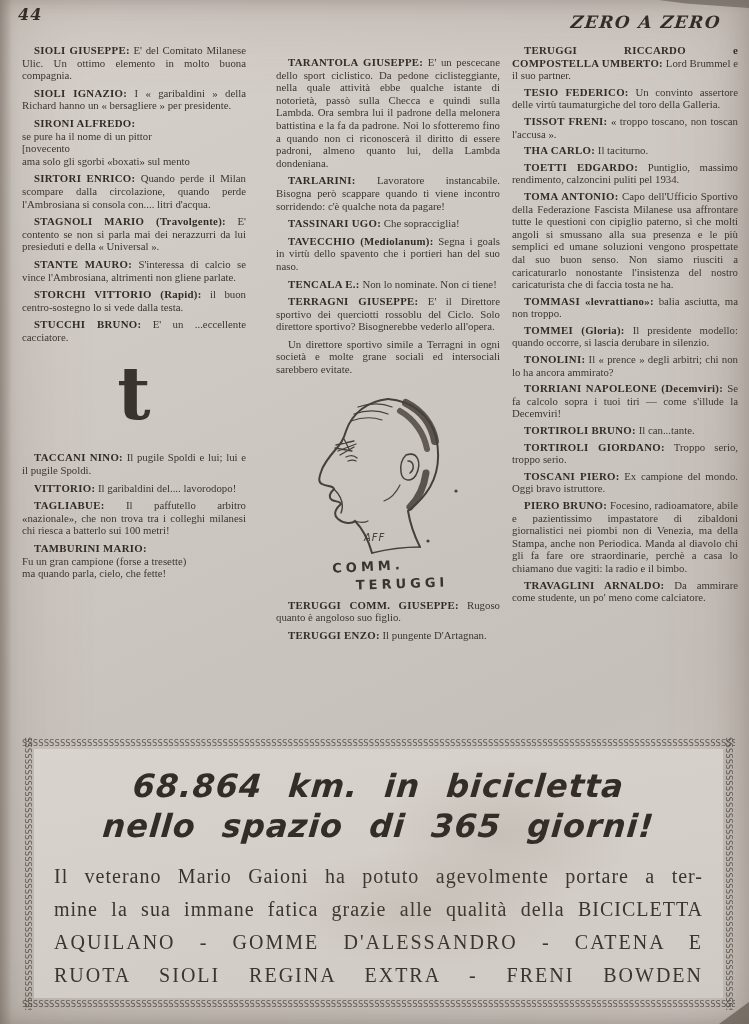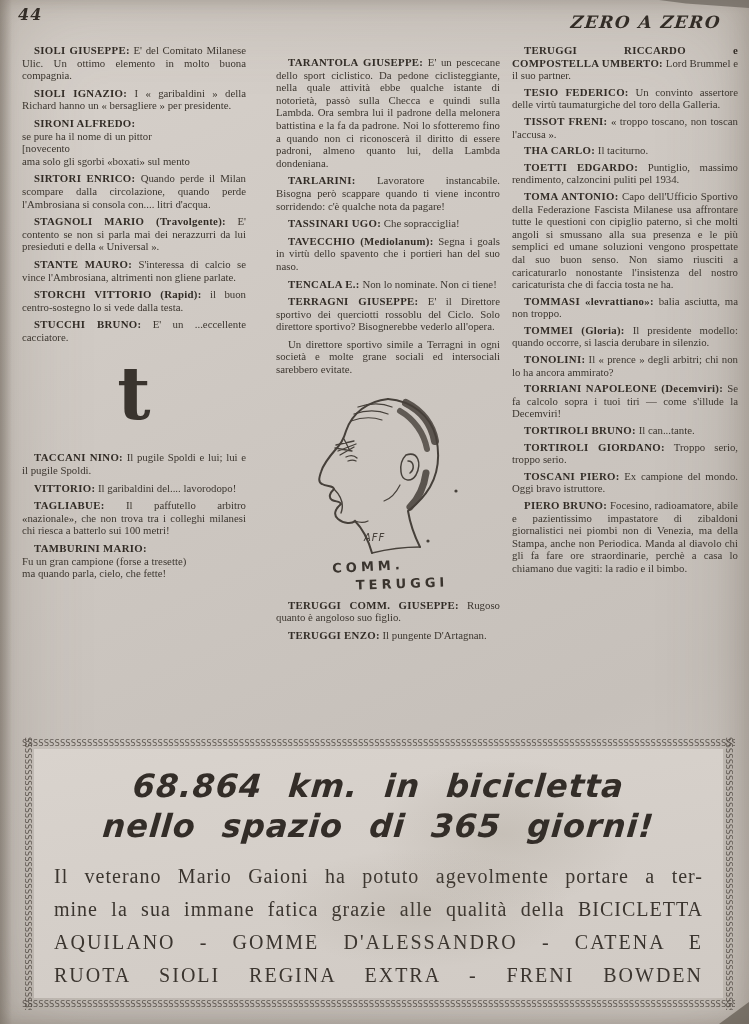--- a/index.html
+++ b/index.html
@@ -147,20 +147,21 @@
     <p class="entry"><span class="nm">TOETTI EDGARDO:</span> <span>Puntiglio, massimo rendimento, calzoncini puliti pel 1934.</span></p>
     <p class="entry"><span class="nm">TOMA ANTONIO:</span> <span>Capo dell'Ufficio Sportivo della Federazione Fascista Milanese usa affrontare tutte le questioni con cipiglio paterno, sì che molti angoli si smussano alla sua presenza e le più semplici ed umane soluzioni vengono prospettate dal suo buon senso. Non siamo riusciti a caricaturarlo nonostante l'insistenza del nostro caricaturista che di faccia tosta ne ha.</span></p>
     <p class="entry"><span class="nm">TOMMASI «levrattiano»:</span> <span>balia asciutta, ma non troppo.</span></p>
     <p class="entry"><span class="nm">TOMMEI (Gloria):</span> <span>Il presidente modello: quando occorre, si lascia derubare in silenzio.</span></p>
     <p class="entry"><span class="nm">TONOLINI:</span> <span>Il « prence » degli arbitri; chi non lo ha ancora ammirato?</span></p>
     <p class="entry"><span class="nm">TORRIANI NAPOLEONE (Decemviri):</span> <span>Se fa calcolo sopra i tuoi tiri — come s'illude la Decemviri!</span></p>
     <p class="entry"><span class="nm">TORTIROLI BRUNO:</span> <span>Il can...tante.</span></p>
     <p class="entry"><span class="nm">TORTIROLI GIORDANO:</span> <span>Troppo serio, troppo serio.</span></p>
     <p class="entry"><span class="nm">TOSCANI PIERO:</span> <span>Ex campione del mondo. Oggi bravo istruttore.</span></p>
     <p class="entry"><span class="nm">PIERO BRUNO:</span> <span>Focesino, radioamatore, abile e pazientissimo impastatore di zibaldoni giornalistici nei piombi non di Venezia, ma della Stampa, anche non Periodica. Manda al diavolo chi gli fa fare ore straordinarie, perchè a casa lo chiamano due vagiti: la radio e il bimbo.</span></p>
+    <p class="entry"><span class="nm">TRAVAGLINI ARNALDO:</span> <span>Da ammirare come studente, un po' meno come calciatore.</span></p>
   </div>
 
   <div class="ad">
     <div class="bdr bdr-top">SSSSSSSSSSSSSSSSSSSSSSSSSSSSSSSSSSSSSSSSSSSSSSSSSSSSSSSSSSSSSSSSSSSSSSSSSSSSSSSSSSSSSSSSSSSSSSSSSSSSSSSSSSSSSSSSSSSSSSSSSSSSSSSSSSSSSSSSSSSSSSSSSSSSSS</div>
     <div class="bdr bdr-bottom">SSSSSSSSSSSSSSSSSSSSSSSSSSSSSSSSSSSSSSSSSSSSSSSSSSSSSSSSSSSSSSSSSSSSSSSSSSSSSSSSSSSSSSSSSSSSSSSSSSSSSSSSSSSSSSSSSSSSSSSSSSSSSSSSSSSSSSSSSSSSSSSSSSSSSS</div>
     <div class="bdr bdr-left">SSSSSSSSSSSSSSSSSSSSSSSSSSSSSSSSSSSSSSSSSSSSSSSSSSSSSSSSSSSS</div>
     <div class="bdr bdr-right">SSSSSSSSSSSSSSSSSSSSSSSSSSSSSSSSSSSSSSSSSSSSSSSSSSSSSSSSSSSS</div>
     <div class="ad-inner">
       <div class="stain1"></div>
       <div class="stain2"></div>

